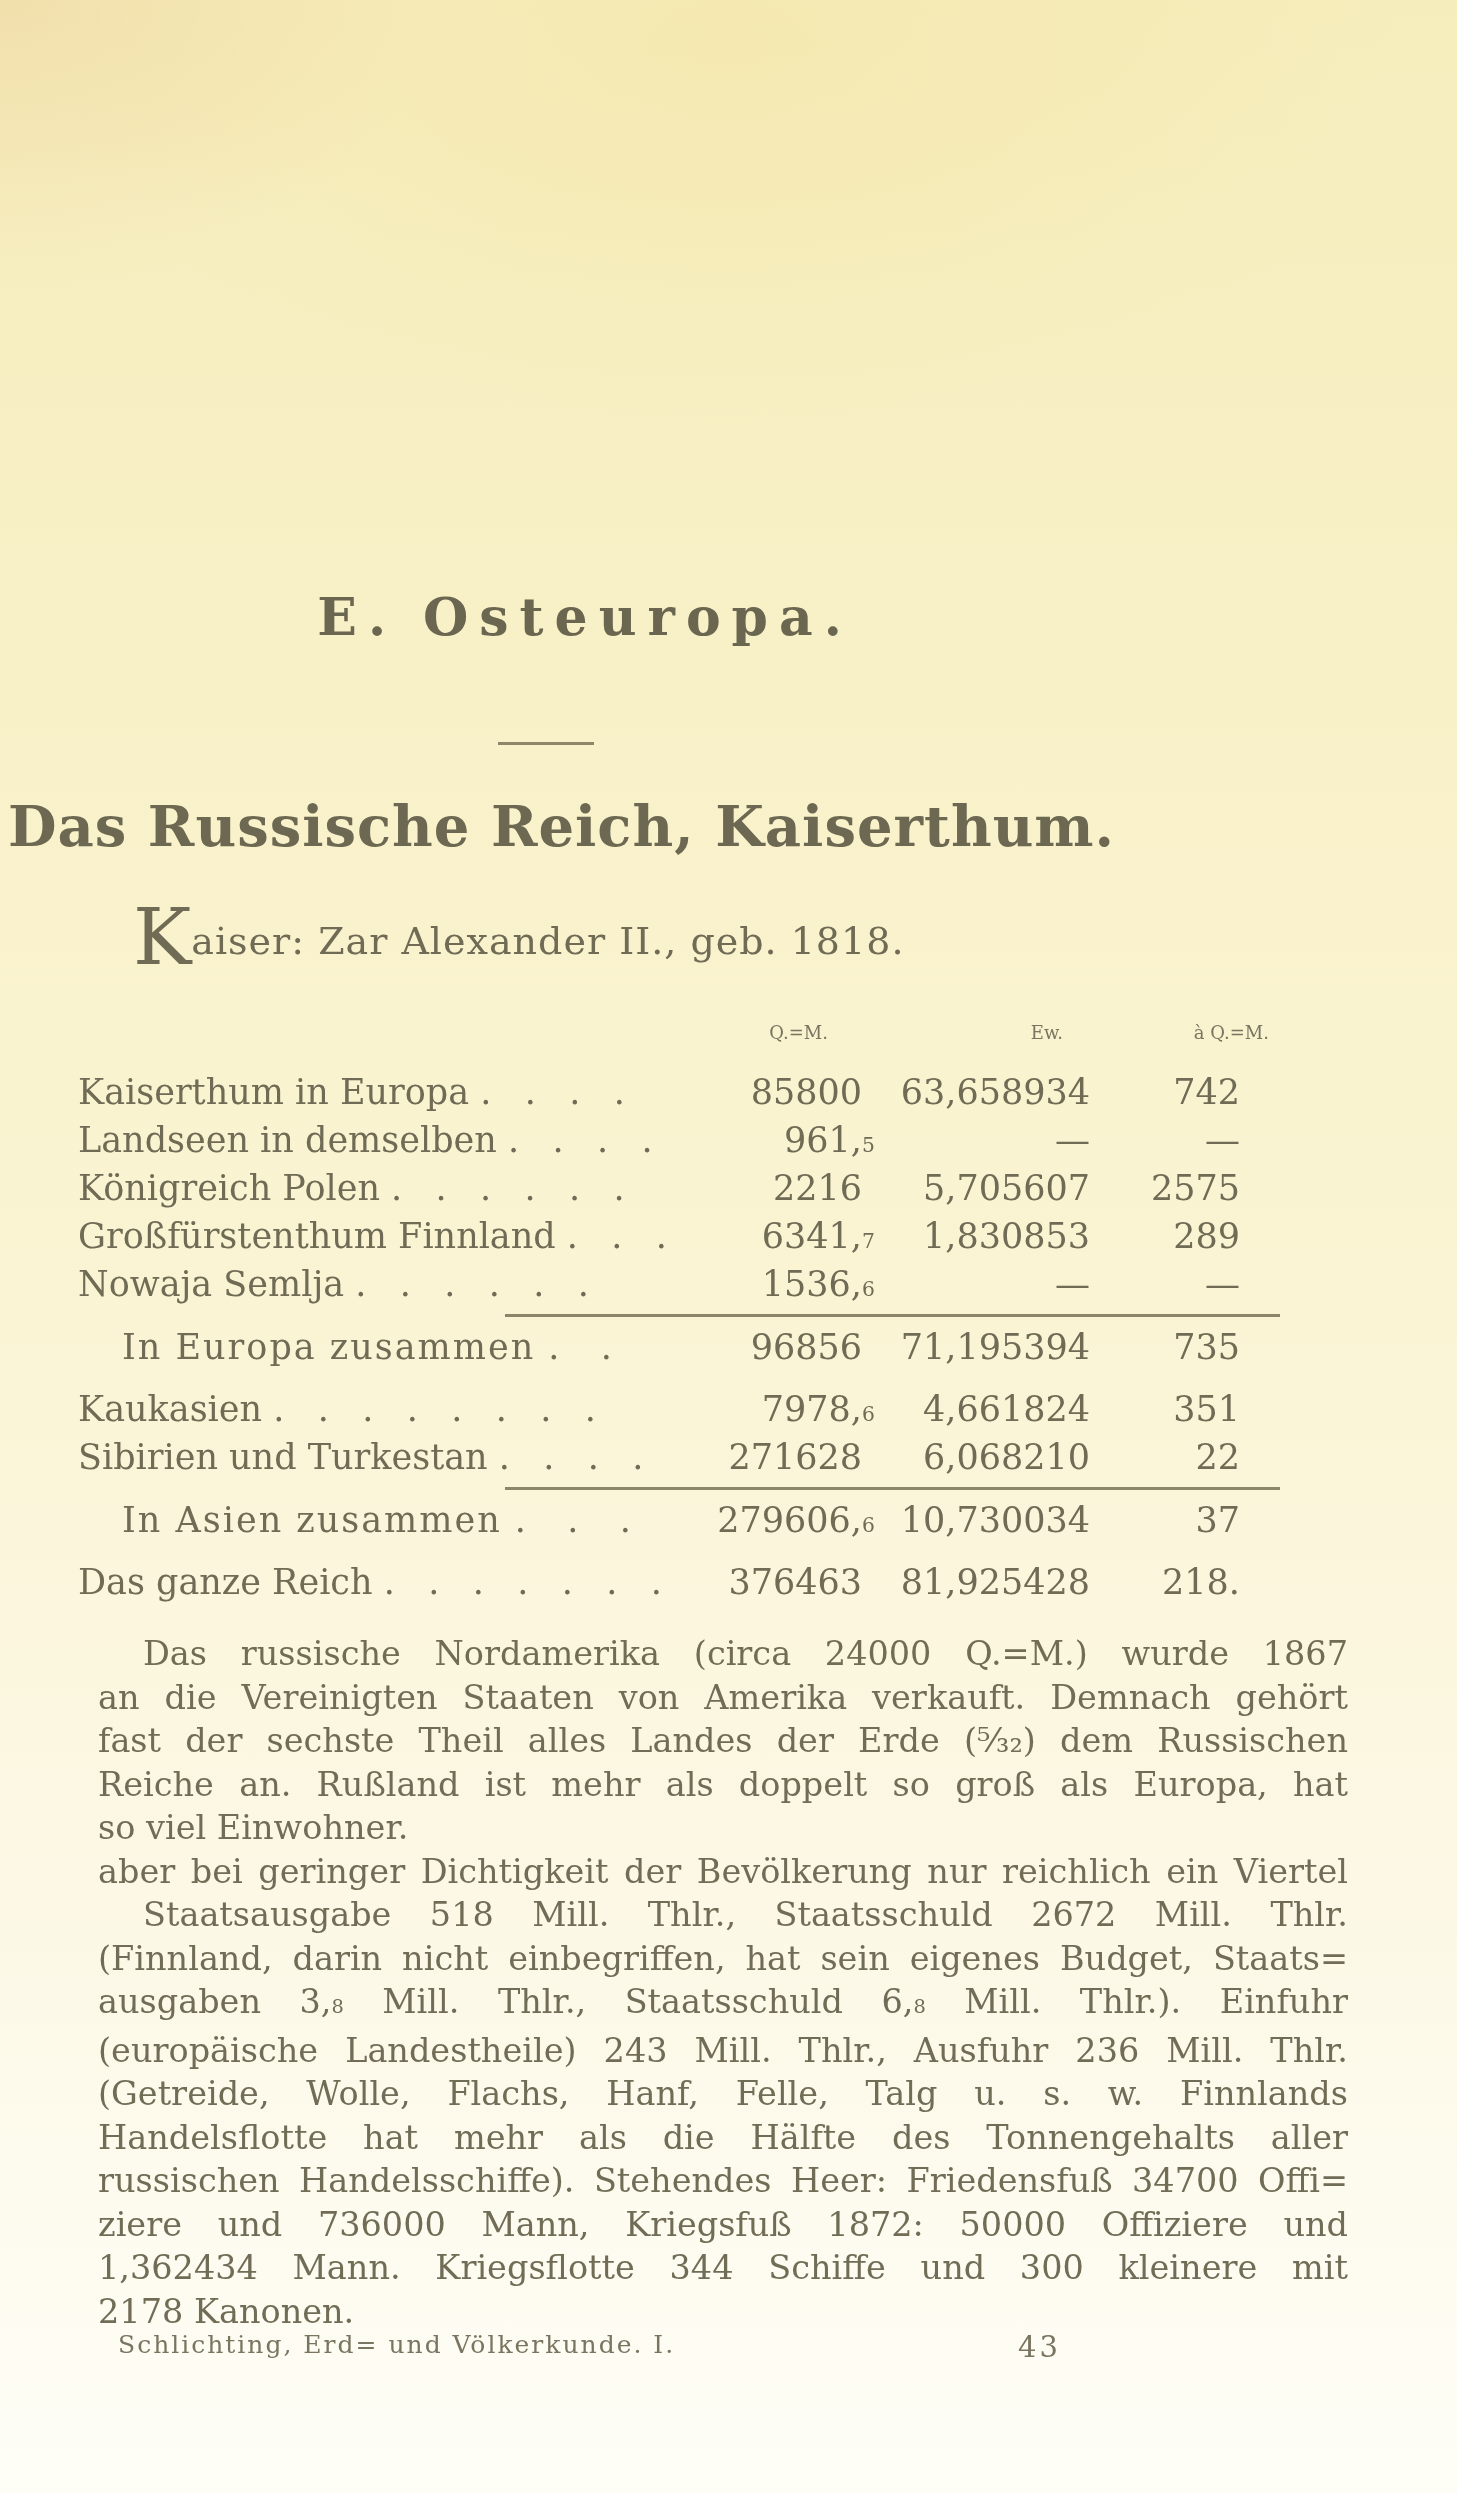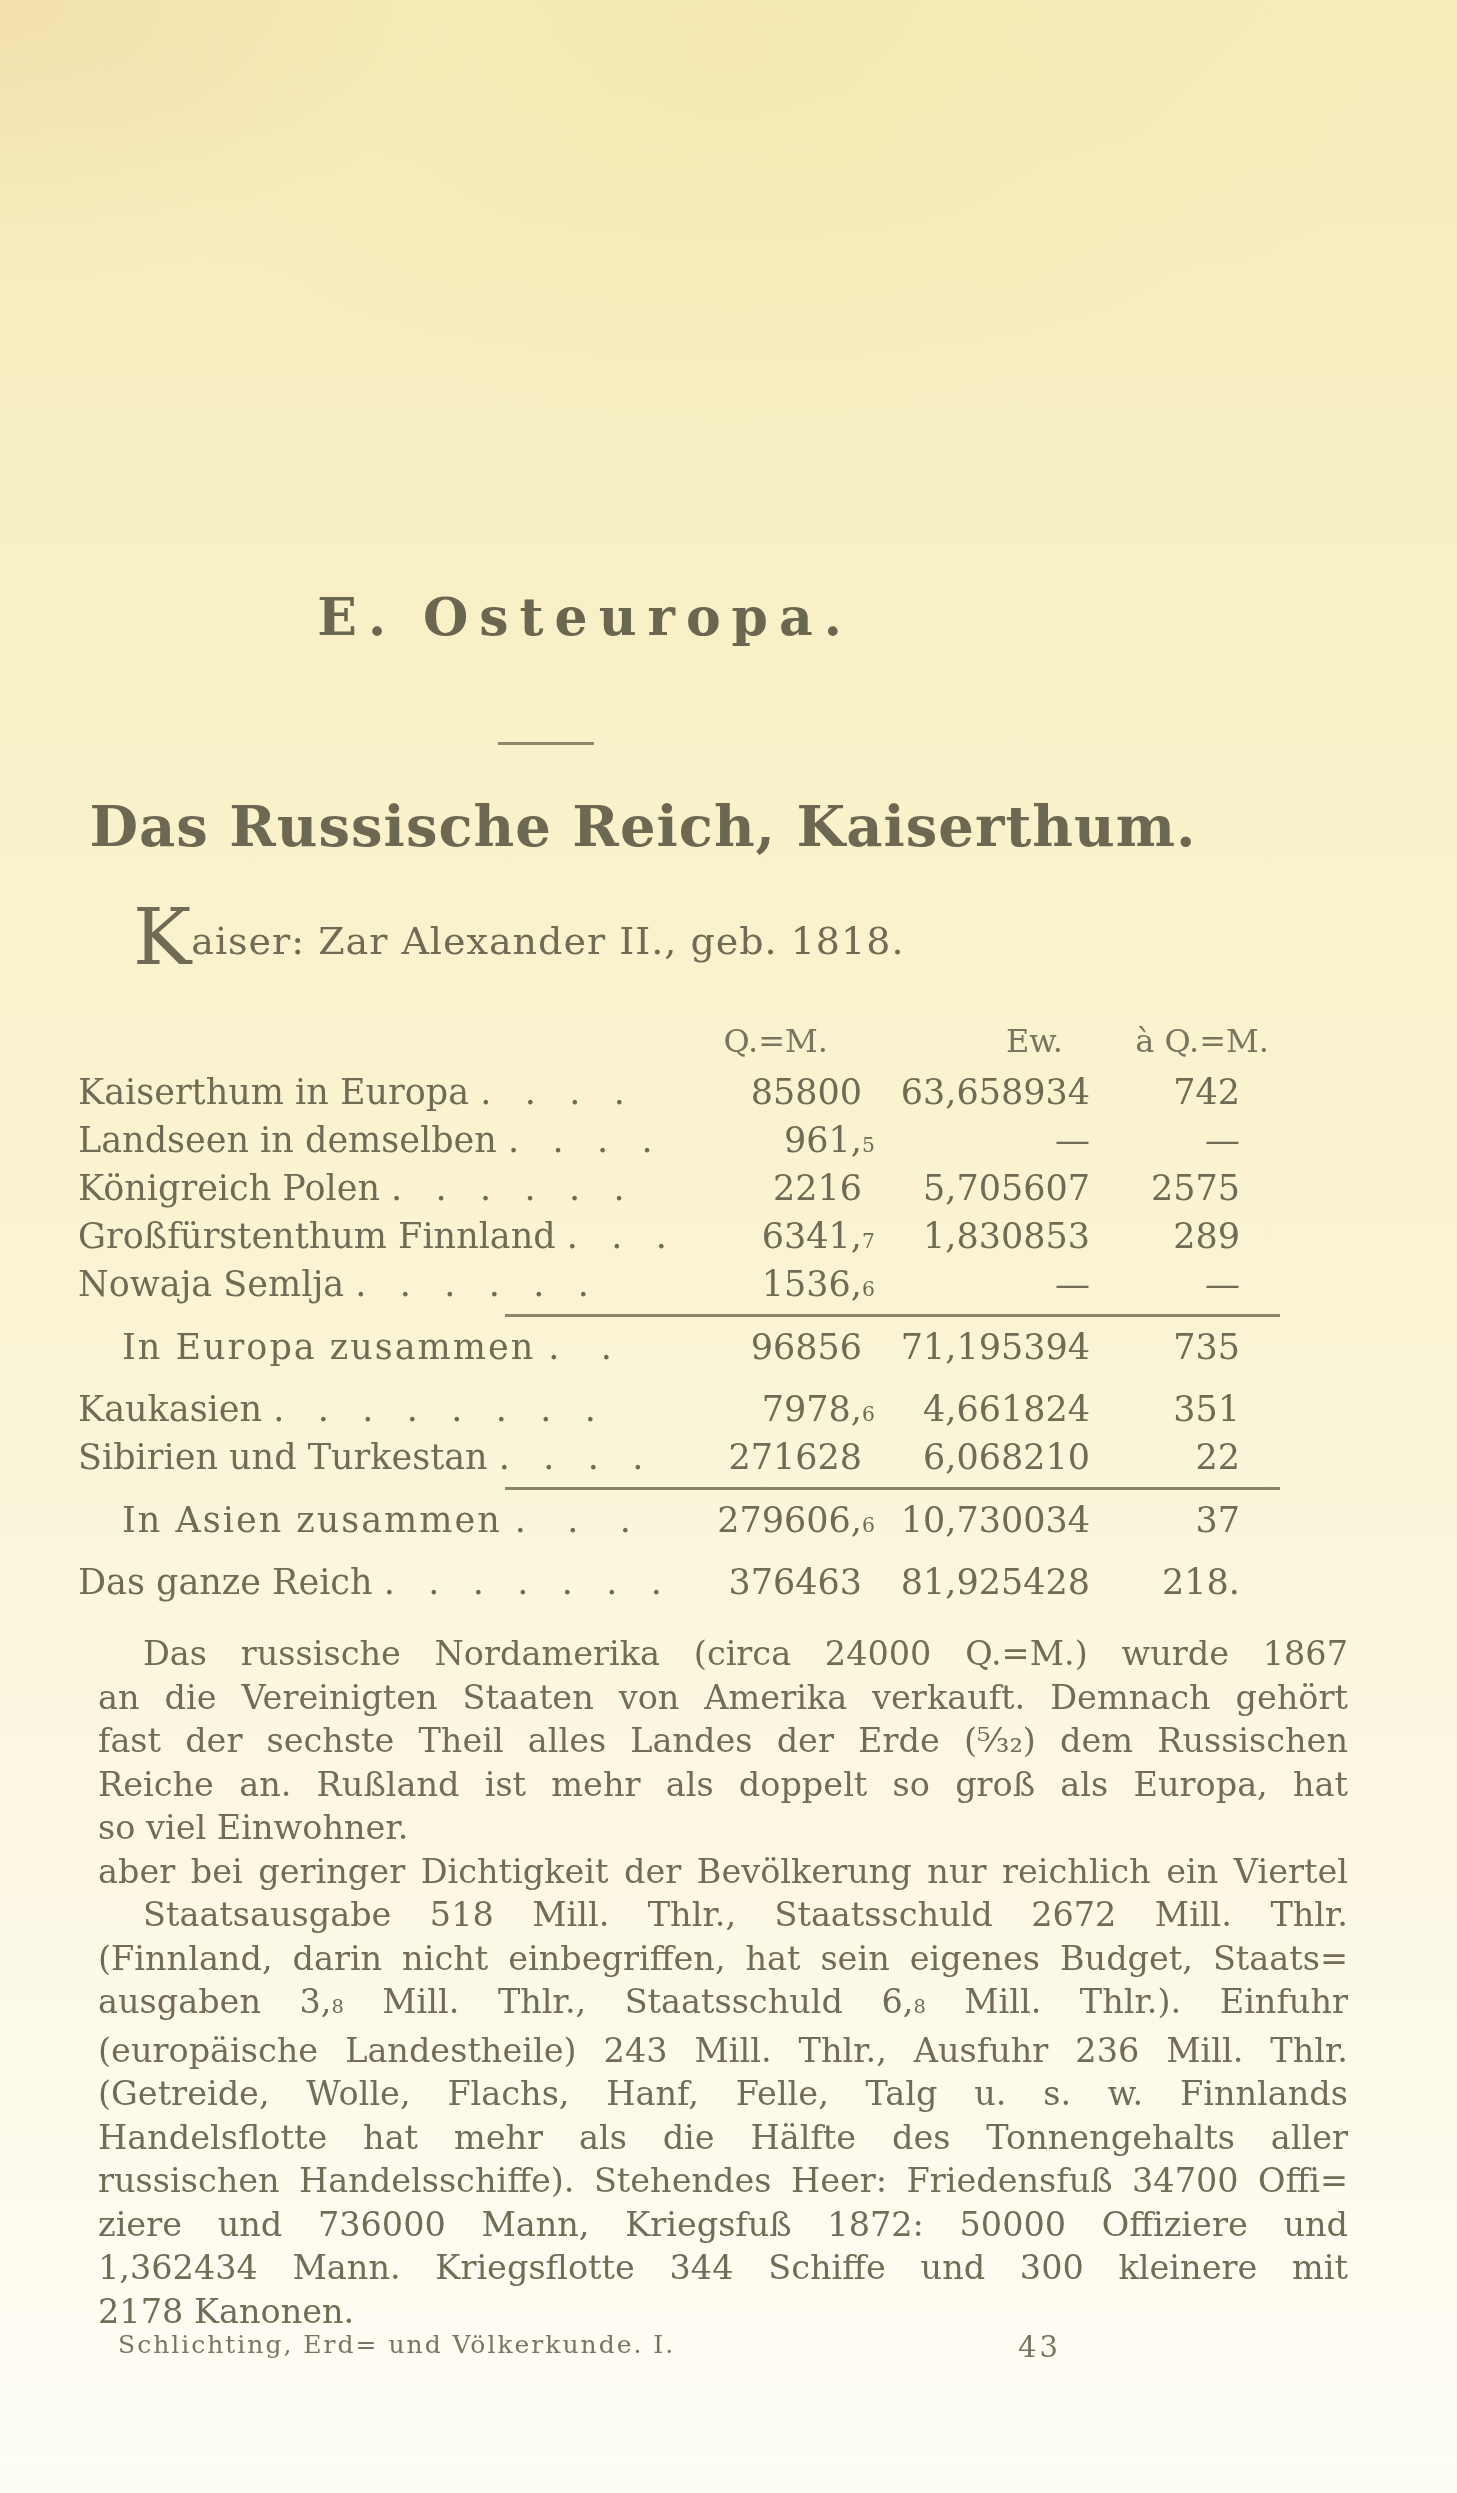--- a/index.html
+++ b/index.html
@@ -22,33 +22,33 @@
     position:absolute; top:586px; width:100%; text-align:center;
     font-size:52px; font-weight:bold; letter-spacing:11px; color:#6a664f;
     transform:translateX(-128px);
   }
   .h1 .section-letter { margin-right:26px; }
   .divider {
     position:absolute; top:742px; left:50%; margin-left:-215px;
     width:96px; border-top:3px solid #8d8768;
   }
   .subtitle {
-    position:absolute; top:793px; width:100%; text-align:center;
+    position:absolute; top:793px; width:100%; 
     font-size:56px; font-weight:bold; letter-spacing:1px; color:#6c6851;
     transform:translateX(-70px);
   }
   .kaiser {
     position:absolute; top:918px; left:36px;
     font-size:38px; letter-spacing:1px; white-space:nowrap;margin-left:19px;
   }
   .kaiser .initial { font-size:78px; line-height:38px; vertical-align:-10px; letter-spacing:0; }
 
   
   .geo-table { position:absolute; top:1022px; left:0; width:1270px; }
-  .thead { position:relative; height:46px; font-size:32px; color:#7a7560;text-decoration:underline; }
+  .thead { position:relative; height:46px; font-size:18px; color:#7a7560;text-decoration:underline; }
   .thead span { position:absolute; white-space:nowrap; }
   .th-qm  { right:520px; }
   .th-ew  { right:285px; }
   .th-aqm { right:79px;  }
   .trow { position:relative; height:48px; line-height:48px; font-size:35px; }
   .trow.gap-before { margin-top:14px; }
   .tlabel { position:absolute; left:0; white-space:pre; }
   .trow.indent .tlabel { left:44px; letter-spacing:2px; }
   .tc { position:absolute; white-space:nowrap; }
   .tc-qm  { right:486px; }

